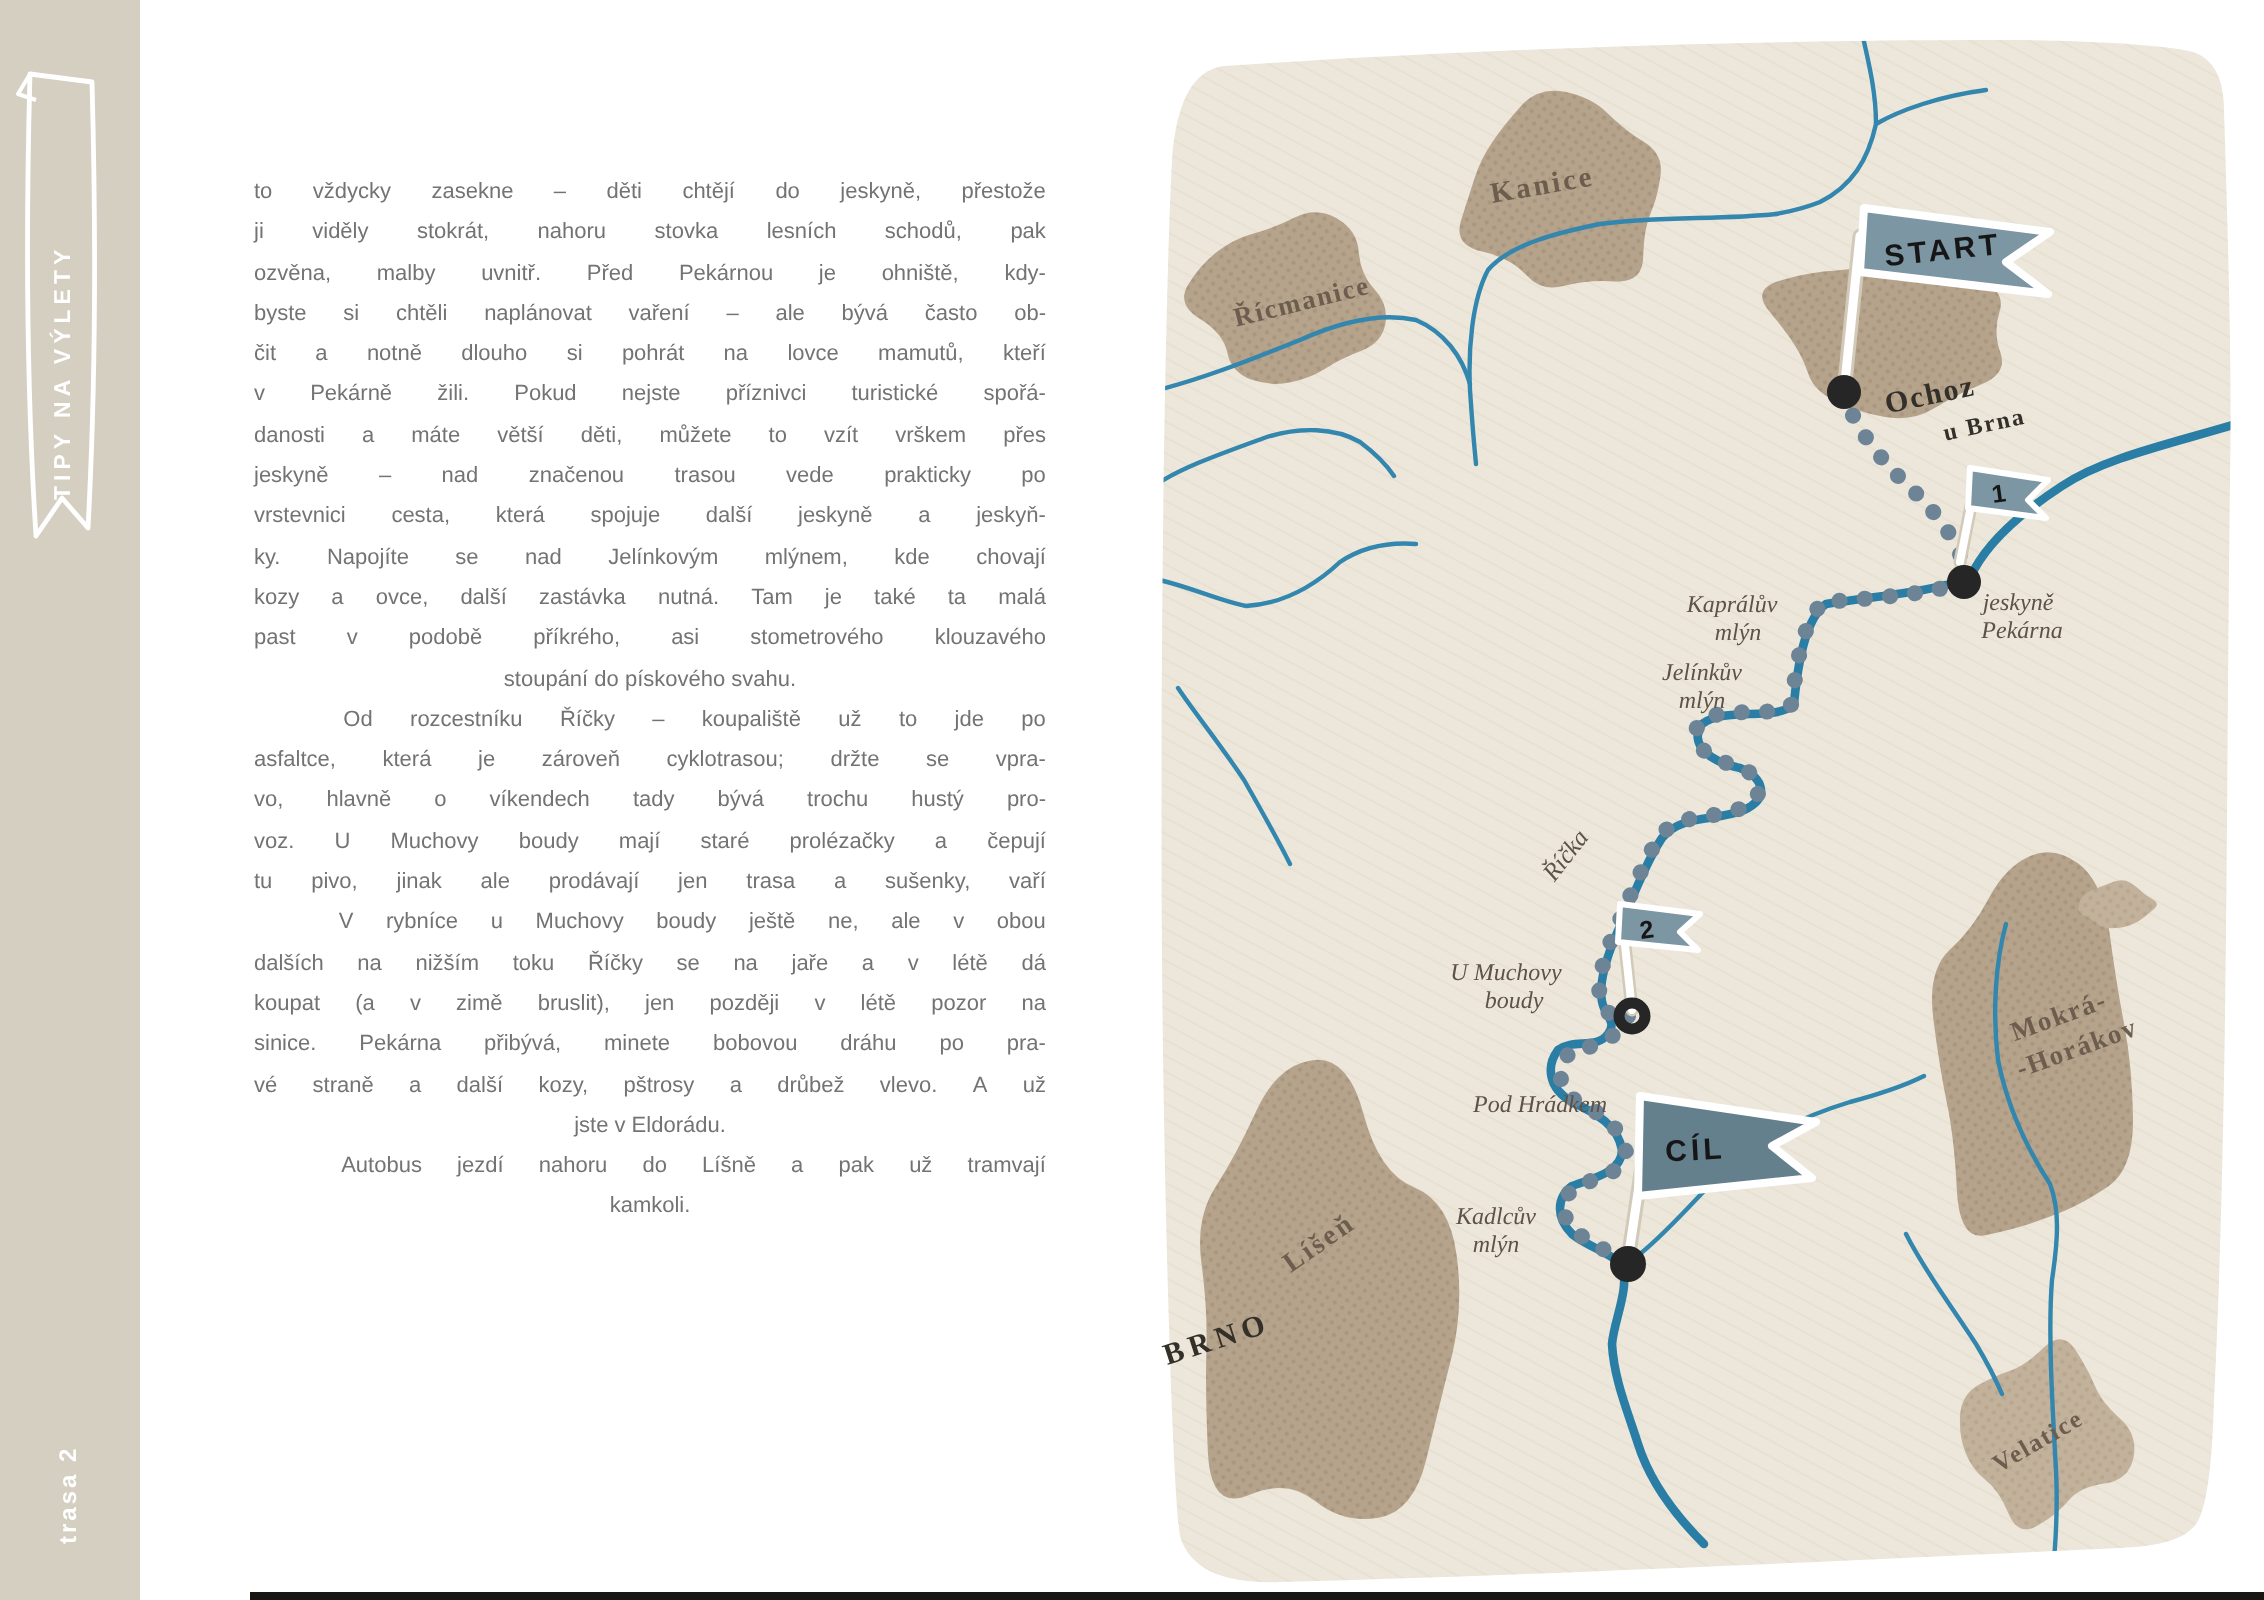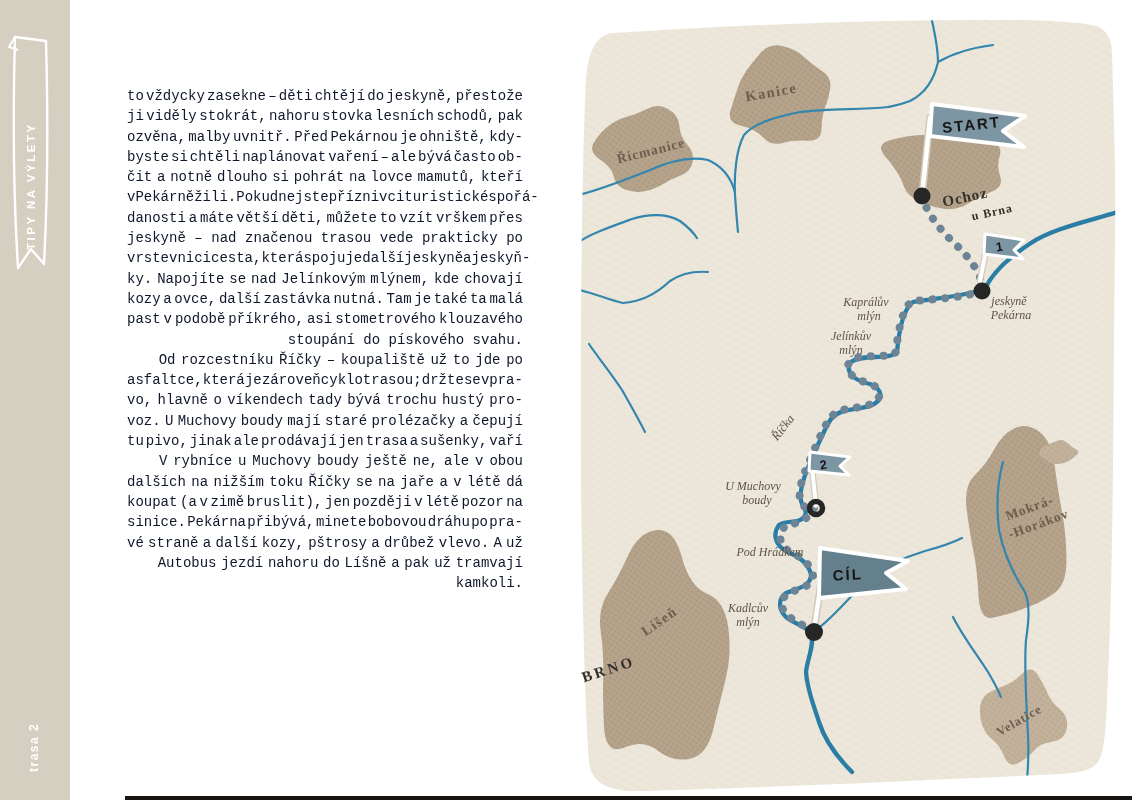--- a/index.html
+++ b/index.html
@@ -5,25 +5,25 @@
   html,body{margin:0;padding:0;background:#ffffff;}
   .page{position:relative;width:1132px;height:800px;background:#ffffff;overflow:hidden;
         font-family:"Liberation Sans",sans-serif;}
 
   
   .sidebar{position:absolute;left:0;top:0;width:70px;height:800px;background:#d5cfc2;}
   .sidebar svg{position:absolute;left:0;top:0;}
 
   
   .article{position:absolute;left:127px;top:86px;width:396px;
-           font-size:14px;line-height:20.3px;color:#0f172a;letter-spacing:0;font-family:Liberation Mono, monospace;}
+           font-size:11px;line-height:20.3px;color:#737373;letter-spacing:0;}
   .line{height:20.3px;display:flex;justify-content:space-between;overflow:visible;}
   .line span{white-space:pre;flex:0 0 auto;}
   .line .ind{width:26px;}
-  .line.last{display:block;text-align:right;}
+  .line.last{display:block;text-align:center;}
 
   
   .mapwrap{position:absolute;left:0;top:0;width:1132px;height:800px;}
   .ml{font-family:"Liberation Serif","DejaVu Serif",serif;text-anchor:middle;}
   .ml.minor{font-style:italic;fill:#5e5247;}
   .ml.town{font-weight:bold;fill:#6c5d4e;}
   .ml.dark{font-weight:bold;fill:#33302a;}
   .flagtext{font-family:"Liberation Sans",sans-serif;font-weight:700;fill:#161616;text-anchor:middle;}
 
   
@@ -288,20 +288,21 @@
         <span>a</span>
         <span>další</span>
         <span>kozy,</span>
         <span>pštrosy</span>
         <span>a</span>
         <span>drůbež</span>
         <span>vlevo.</span>
         <span>A</span>
         <span>už</span>
       </div>
+      <div class="line last">jste v Eldorádu.</div>
       <div class="line">
         <span class="ind"></span>
         <span>Autobus</span>
         <span>jezdí</span>
         <span>nahoru</span>
         <span>do</span>
         <span>Líšně</span>
         <span>a</span>
         <span>pak</span>
         <span>už</span>

